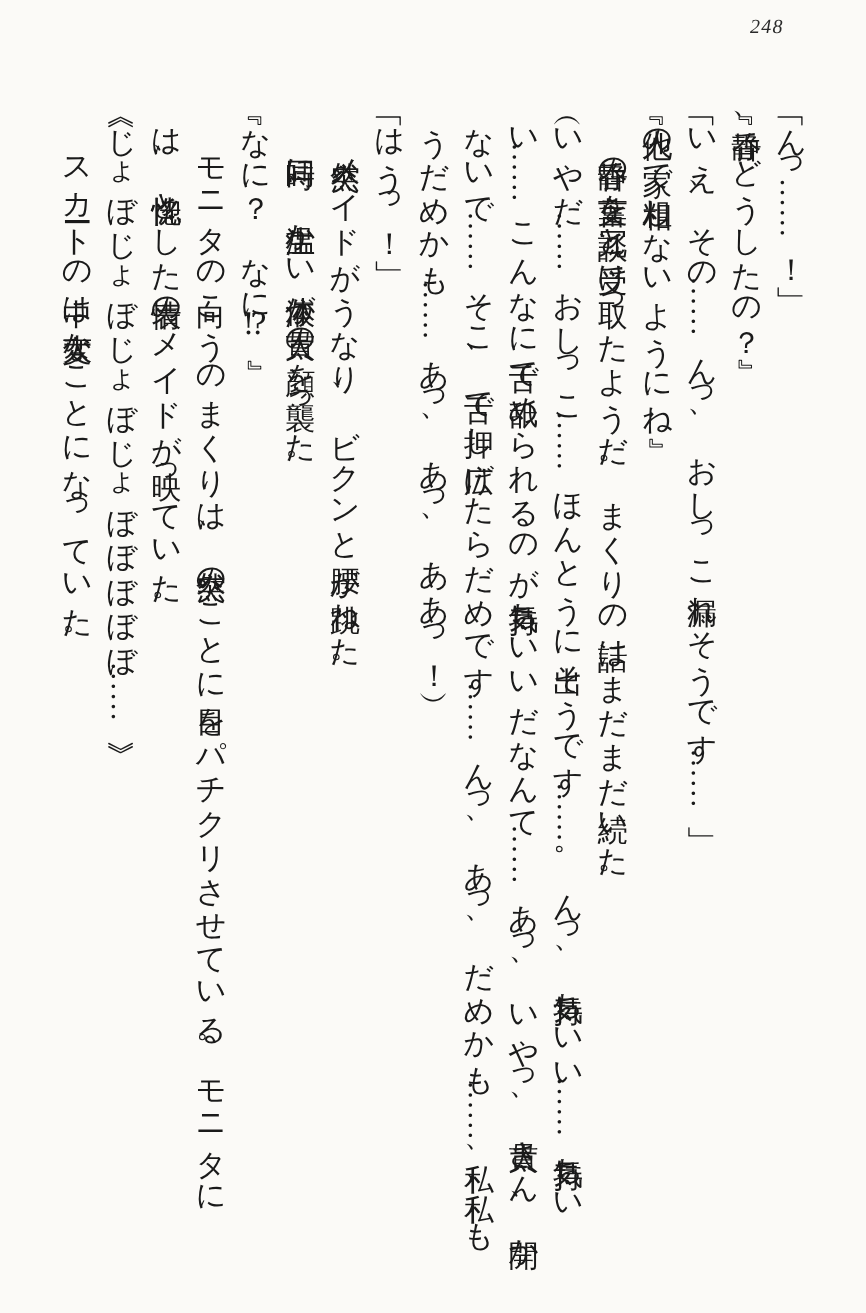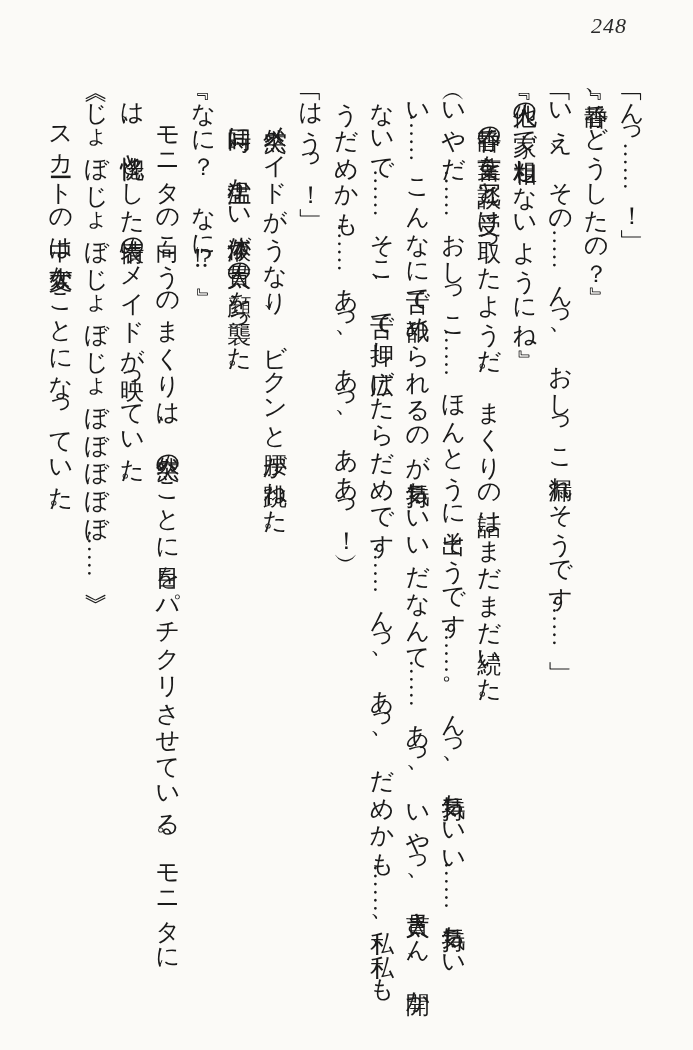--- a/index.html
+++ b/index.html
@@ -12,21 +12,21 @@
     background: #fbfaf7;
     position: relative;
     overflow: hidden;
   }
   .page-number {
     position: absolute;
     top: 13px;
     right: 66px;
     font-family: "Liberation Serif", "DejaVu Serif", serif;
     font-style: italic;
-    font-size: 22px;
+    font-size: 16px;
     color: #2a2a2a;
     letter-spacing: 1px;
   }
   .text-block {
     position: absolute;
     top: 86px;
     right: 44px;
     height: 918px;
     writing-mode: vertical-rl;
     text-orientation: mixed;

